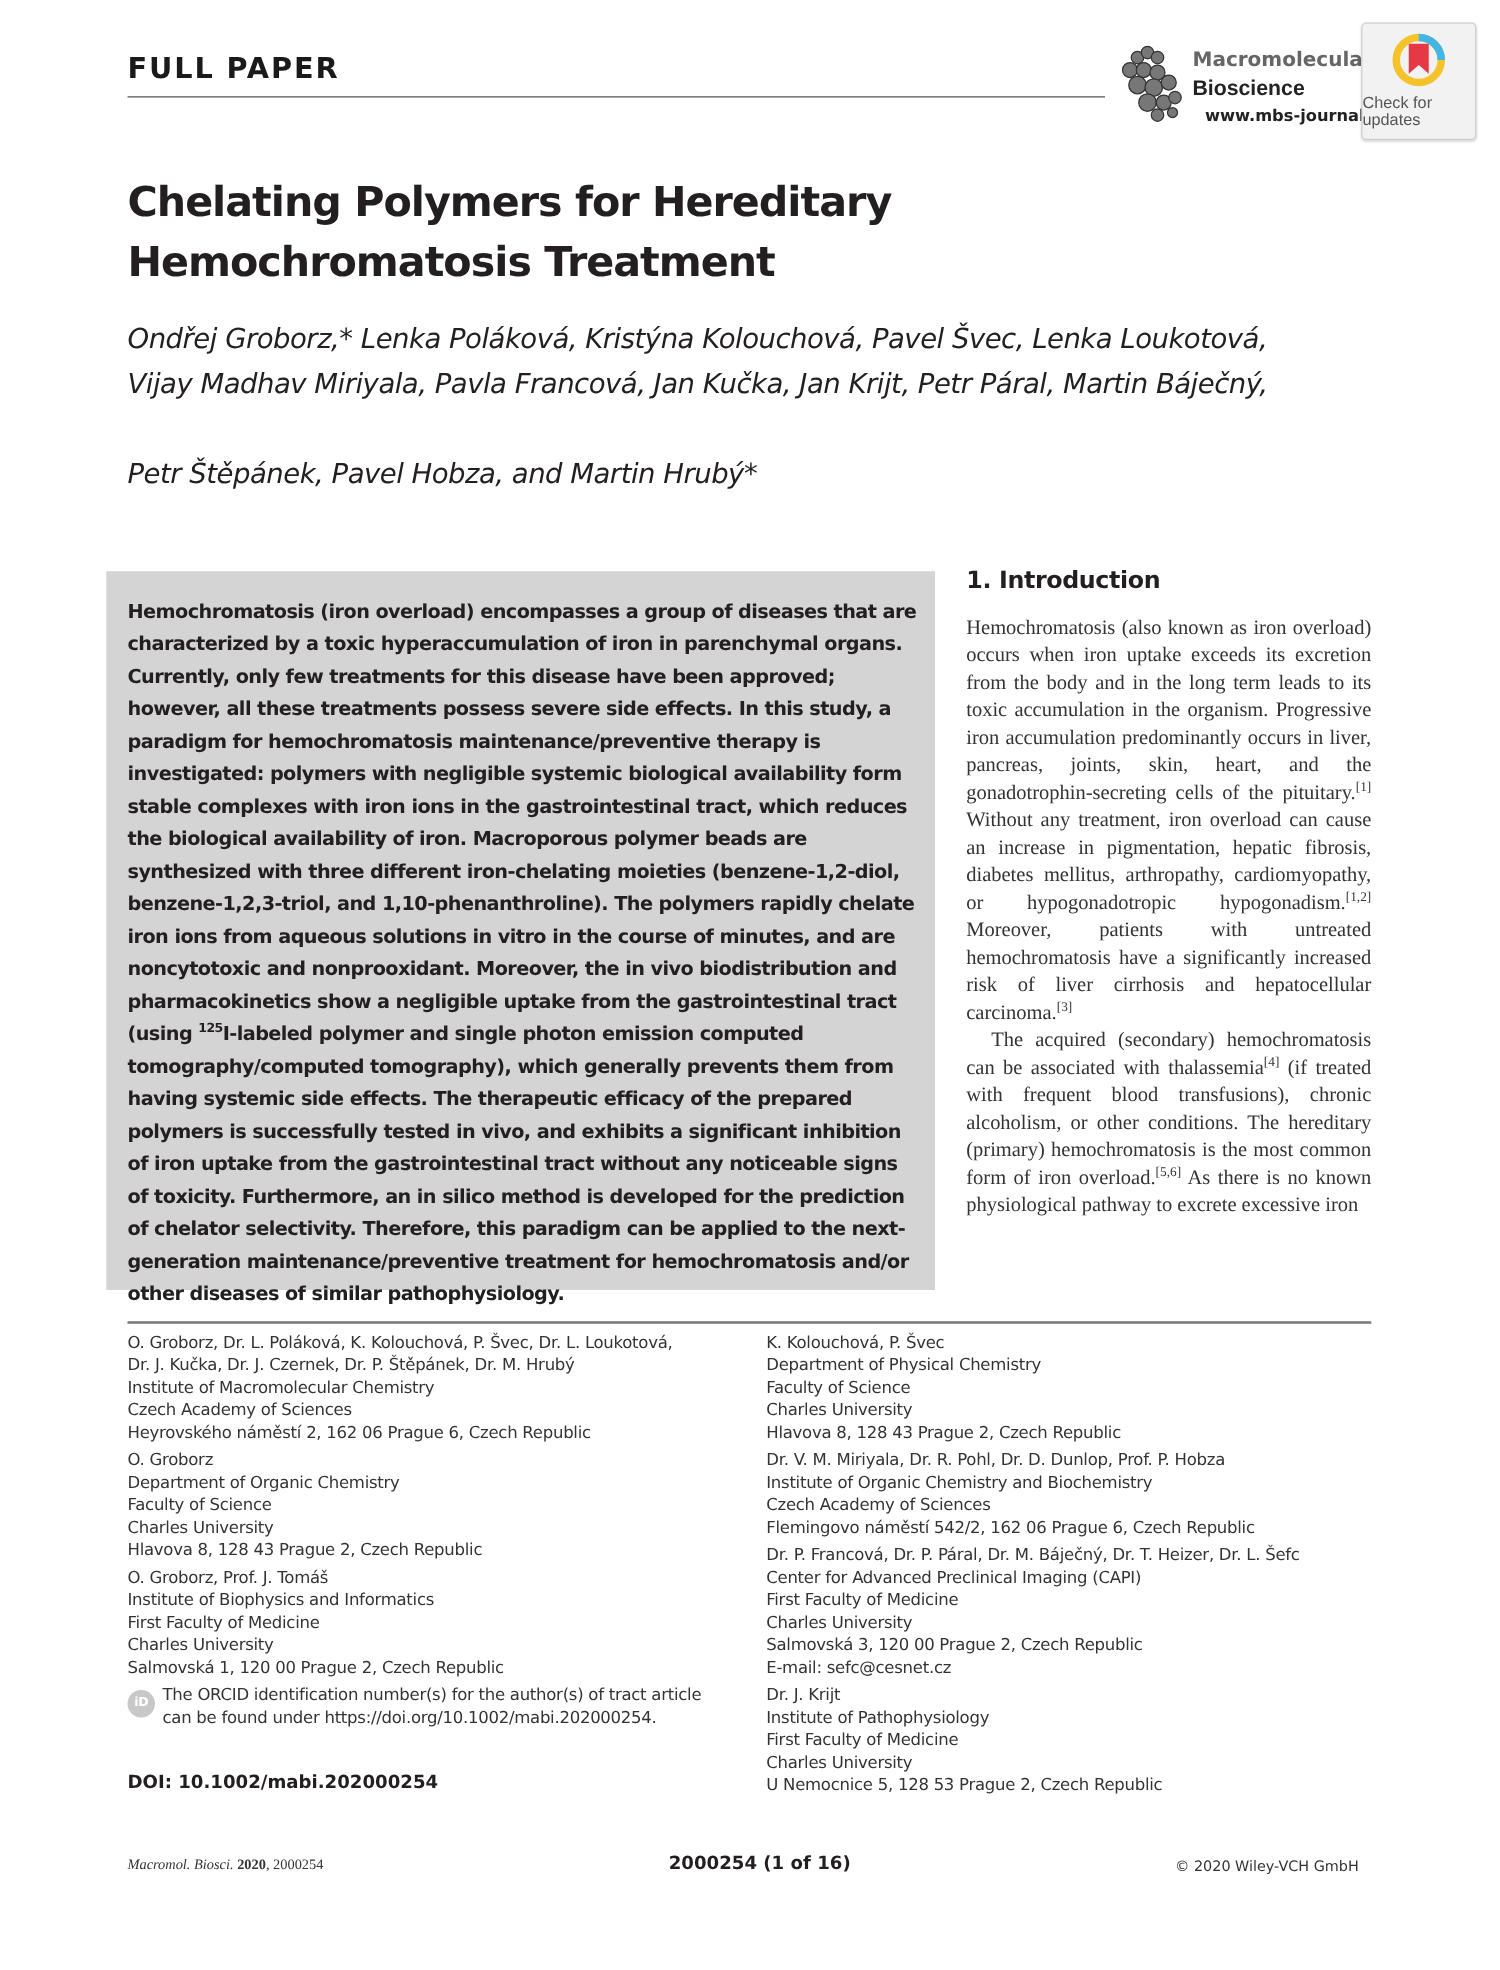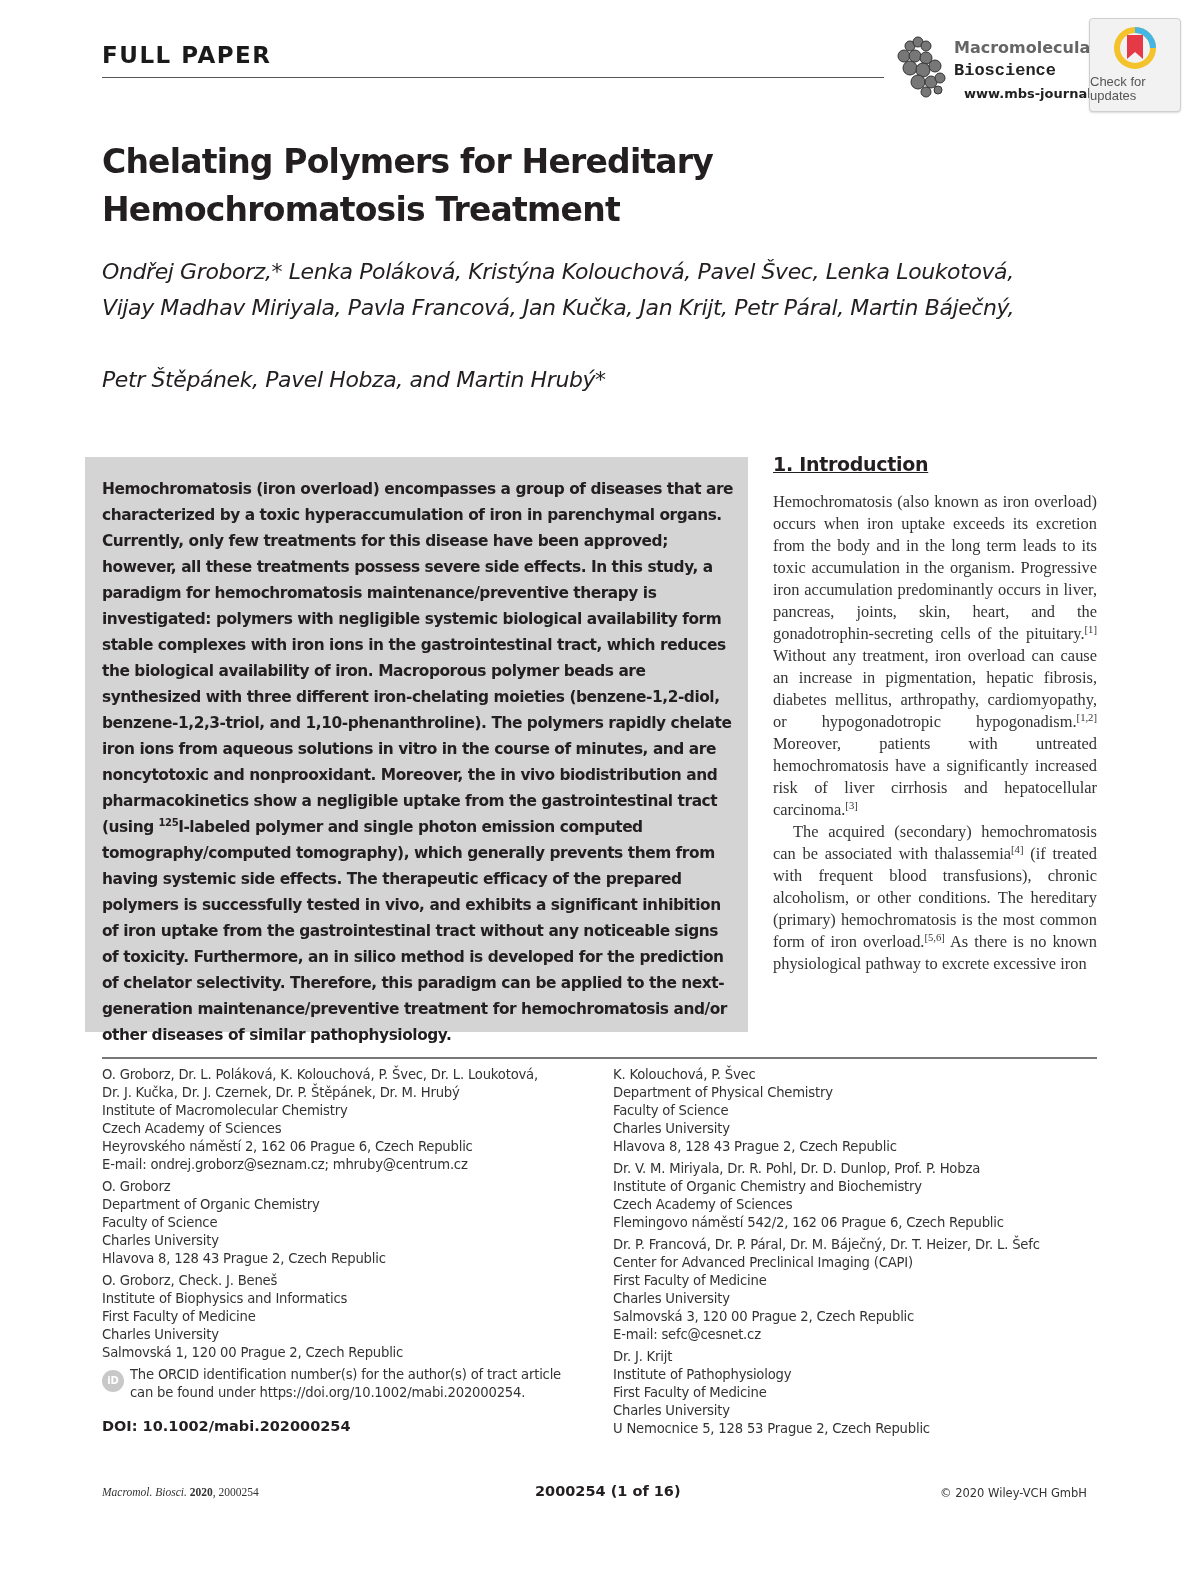--- a/index.html
+++ b/index.html
@@ -3,21 +3,21 @@
 <meta charset="utf-8">
 <style>
   html, body { margin:0; padding:0; background:#ffffff; }
   body { width:1200px; height:1576px; position:relative; overflow:hidden; color:#231f20; font-family:"Liberation Sans", sans-serif; }
   .abs { position:absolute; }
   .label-full { left:102px; top:42px; font-family:"DejaVu Sans", sans-serif; font-weight:bold; font-size:23px; letter-spacing:1.5px; color:#1a1a1a; }
   .header-rule { left:102px; top:77px; width:782px; height:1px; background:#555; }
   .logo { left:888px; top:30px; width:205px; height:72px; }
   .logo-mol { position:absolute; left:2px; top:2px; width:62px; height:66px; }
   .logo-t1 { position:absolute; left:66px; top:8px; font-size:16px; color:#666; font-weight:bold; white-space:nowrap; font-family:"DejaVu Sans", sans-serif; }
-  .logo-t2 { position:absolute; left:66px; top:31px; font-size:17px; color:#222; font-weight:bold; font-family:Liberation Mono, monospace; }
+  .logo-t2 { position:absolute; left:66px; top:31px; font-size:17px; color:#222; font-weight:bold; font-family:Liberation Sans, sans-serif; }
   .logo-t3 { position:absolute; left:76px; top:56px; font-size:13px; color:#222; font-weight:bold; white-space:nowrap; font-family:"DejaVu Sans", sans-serif; }
   .cfu { left:1089px; top:18px; width:90px; height:92px; background:#f2f2f2; border:1px solid #cfcfcf; border-radius:4px; box-shadow:0 1px 2px rgba(0,0,0,.15); }
   .cfu-ring { position:absolute; left:22px; top:6px; width:46px; height:46px; }
   .cfu-text { position:absolute; left:0; top:56px; width:90px; text-align:left; font-size:13px; line-height:14px; color:#555; font-family:"Liberation Sans", sans-serif; }
   .title { left:102px; top:138px; width:940px; font-family:"DejaVu Sans", sans-serif; font-weight:bold; font-size:33px; line-height:48px; color:#231f20; letter-spacing:-0.8px; }
   .authors { left:102px; top:254px; width:1010px; font-family:"DejaVu Sans", sans-serif; font-style:italic; font-size:22px; line-height:36px; color:#231f20; letter-spacing:-0.4px; }
   .abstract { left:85px; top:457px; width:663px; height:575px; background:#d4d4d4; }
   .abstract p { margin:0; position:absolute; left:17px; top:19px; width:632px; font-family:"DejaVu Sans", sans-serif; font-weight:bold; font-size:15.4px; line-height:26px; color:#231f20; letter-spacing:-0.45px; }
   sup { font-size:65%; line-height:0; vertical-align:super; }
   .intro-h { left:773px; top:453px; font-family:"DejaVu Sans", sans-serif; font-weight:bold; font-size:19px; color:#231f20; letter-spacing:-0.3px; }
@@ -85,46 +85,45 @@
   <span>Ondřej Groborz,* Lenka Poláková, Kristýna Kolouchová, Pavel Švec, Lenka Loukotová,</span><br>
   <span>Vijay Madhav Miriyala, Pavla Francová, Jan Kučka, Jan Krijt, Petr Páral, Martin Báječný,</span><br>
   <br>
   <span>Petr Štěpánek, Pavel Hobza, and Martin Hrubý*</span>
 </div>
 
 <div class="abs abstract">
   <p><span>Hemochromatosis (iron overload) encompasses a group of diseases that are characterized by a toxic hyperaccumulation of iron in parenchymal organs. Currently, only few treatments for this disease have been approved; however, all these treatments possess severe side effects. In this study, a paradigm for hemochromatosis maintenance/preventive therapy is investigated: polymers with negligible systemic biological availability form stable complexes with iron ions in the gastrointestinal tract, which reduces the biological availability of iron. Macroporous polymer beads are synthesized with three different iron-chelating moieties (benzene-1,2-diol, benzene-1,2,3-triol, and 1,10-phenanthroline). The polymers rapidly chelate iron ions from aqueous solutions in vitro in the course of minutes, and are noncytotoxic and nonprooxidant. Moreover, the in vivo biodistribution and pharmacokinetics show a negligible uptake from the gastrointestinal tract (using </span><sup>125</sup><span>I-labeled polymer and single photon emission computed tomography/computed tomography), which generally prevents them from having systemic side effects. The therapeutic efficacy of the prepared polymers is successfully tested in vivo, and exhibits a significant inhibition of iron uptake from the gastrointestinal tract without any noticeable signs of toxicity. Furthermore, an in silico method is developed for the prediction of chelator selectivity. Therefore, this paradigm can be applied to the next-generation maintenance/preventive treatment for hemochromatosis and/or other diseases of similar pathophysiology.</span></p>
 </div>
 
-<h2 class="abs intro-h" style="margin:0;text-decoration:underline;">1. Introduction</h2>
+<h2 class="abs intro-h" style="margin:0;">1. Introduction</h2>
 <div class="abs intro-body">
   <p><span>Hemochromatosis (also known as iron overload) occurs when iron uptake exceeds its excretion from the body and in the long term leads to its toxic accumulation in the organism. Progressive iron accumulation predominantly occurs in liver, pancreas, joints, skin, heart, and the gonadotrophin-secreting cells of the pituitary.</span><sup>[1]</sup><span> Without any treatment, iron overload can cause an increase in pigmentation, hepatic fibrosis, diabetes mellitus, arthropathy, cardiomyopathy, or hypogonadotropic hypogonadism.</span><sup>[1,2]</sup><span> Moreover, patients with untreated hemochromatosis have a significantly increased risk of liver cirrhosis and hepatocellular carcinoma.</span><sup>[3]</sup></p>
   <p><span>The acquired (secondary) hemochromatosis can be associated with thalassemia</span><sup>[4]</sup><span> (if treated with frequent blood transfusions), chronic alcoholism, or other conditions. The hereditary (primary) hemochromatosis is the most common form of iron overload.</span><sup>[5,6]</sup><span> As there is no known physiological pathway to excrete excessive iron</span></p>
 </div>
 
 <div class="abs aff-rule"></div>
 
 <div class="abs aff-col aff-left">
   <div class="blk">
     <span class="ln">O. Groborz, Dr. L. Poláková, K. Kolouchová, P. Švec, Dr. L. Loukotová,</span>
     <span class="ln">Dr. J. Kučka, Dr. J. Czernek, Dr. P. Štěpánek, Dr. M. Hrubý</span>
     <span class="ln">Institute of Macromolecular Chemistry</span>
     <span class="ln">Czech Academy of Sciences</span>
     <span class="ln">Heyrovského náměstí 2, 162 06 Prague 6, Czech Republic</span>
-    <span class="ln">E-mail: ondrej.groborz@seznam.cz; mhruby@centrum.cz</span>
   </div>
   <div class="blk">
     <span class="ln">O. Groborz</span>
     <span class="ln">Department of Organic Chemistry</span>
     <span class="ln">Faculty of Science</span>
     <span class="ln">Charles University</span>
     <span class="ln">Hlavova 8, 128 43 Prague 2, Czech Republic</span>
   </div>
   <div class="blk">
-    <span class="ln">O. Groborz, Check. J. Beneš</span>
+    <span class="ln">O. Groborz, Prof. J. Tomáš</span>
     <span class="ln">Institute of Biophysics and Informatics</span>
     <span class="ln">First Faculty of Medicine</span>
     <span class="ln">Charles University</span>
     <span class="ln">Salmovská 1, 120 00 Prague 2, Czech Republic</span>
   </div>
   <div class="orcid">
     <span class="orcid-icon">iD</span>
     <span class="ln">The ORCID identification number(s) for the author(s) of tract article</span>
     <span class="ln">can be found under https://doi.org/10.1002/mabi.202000254.</span>
   </div>

